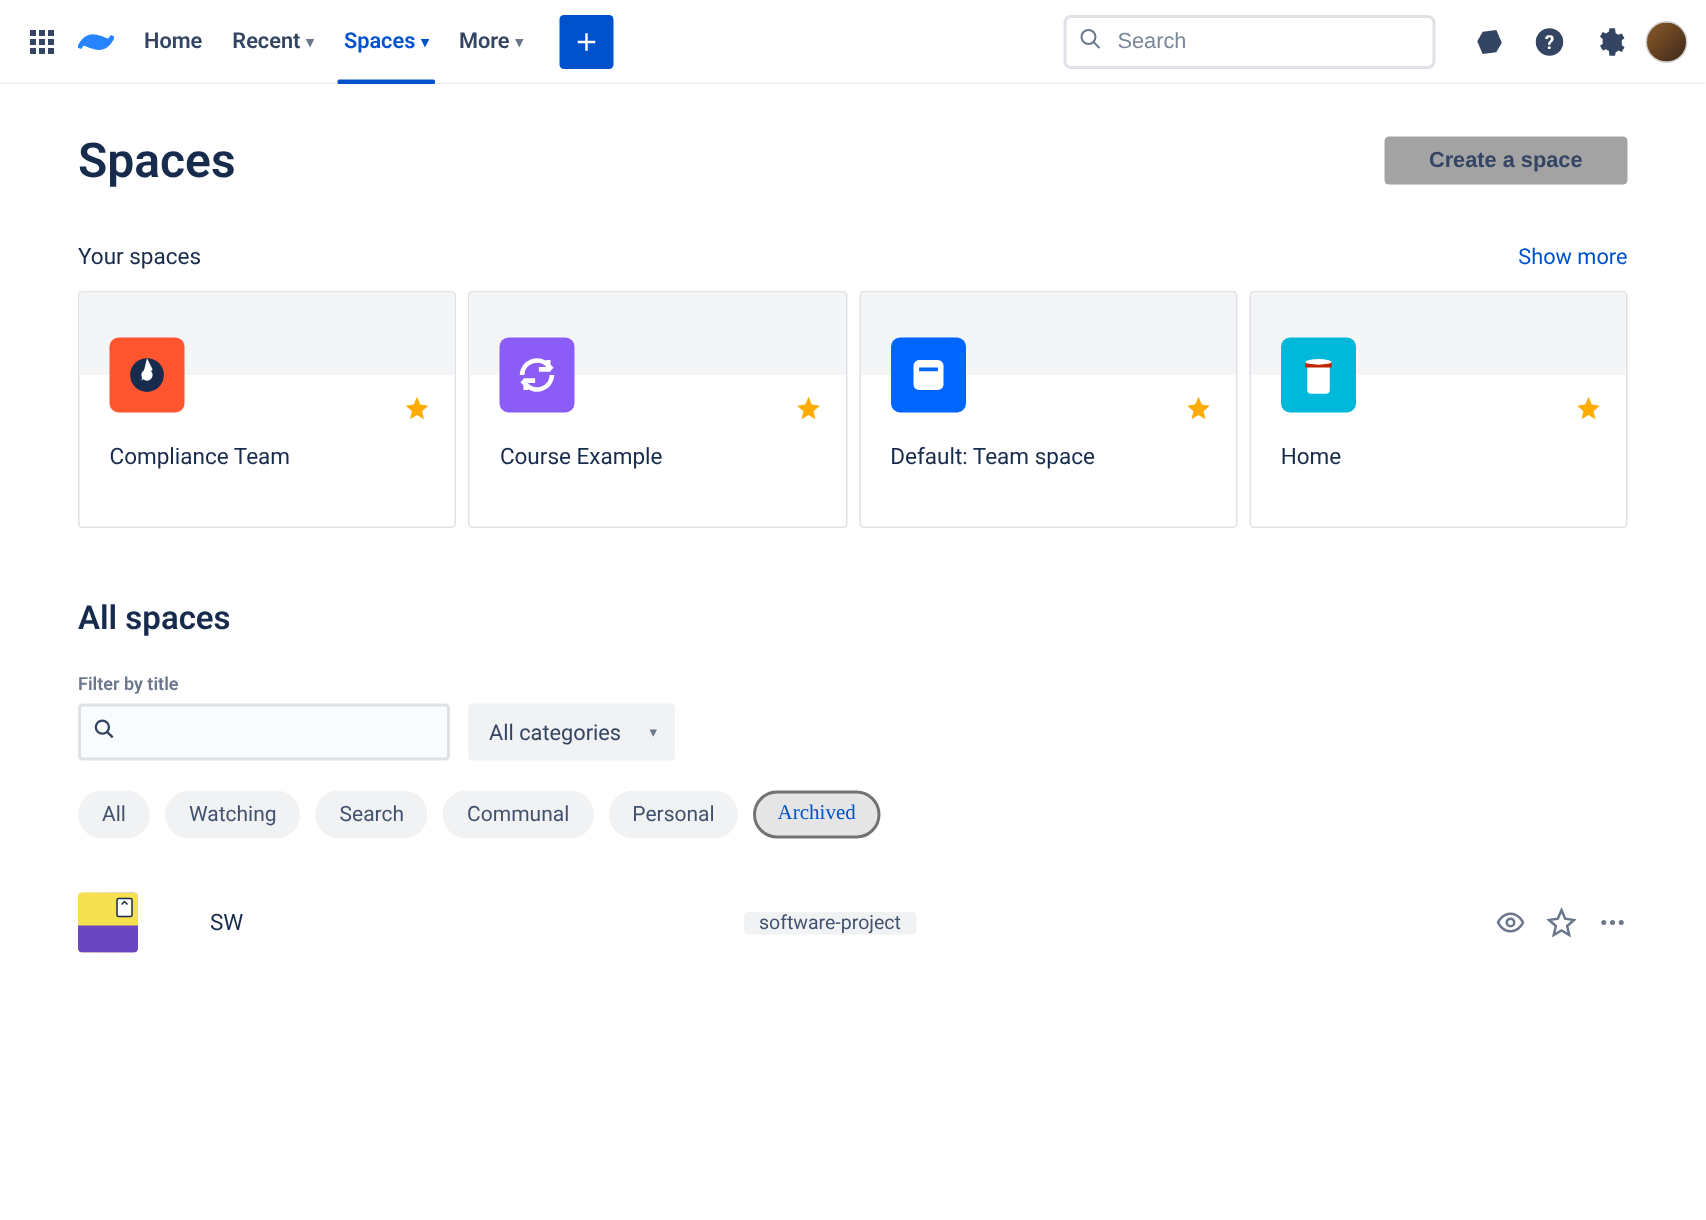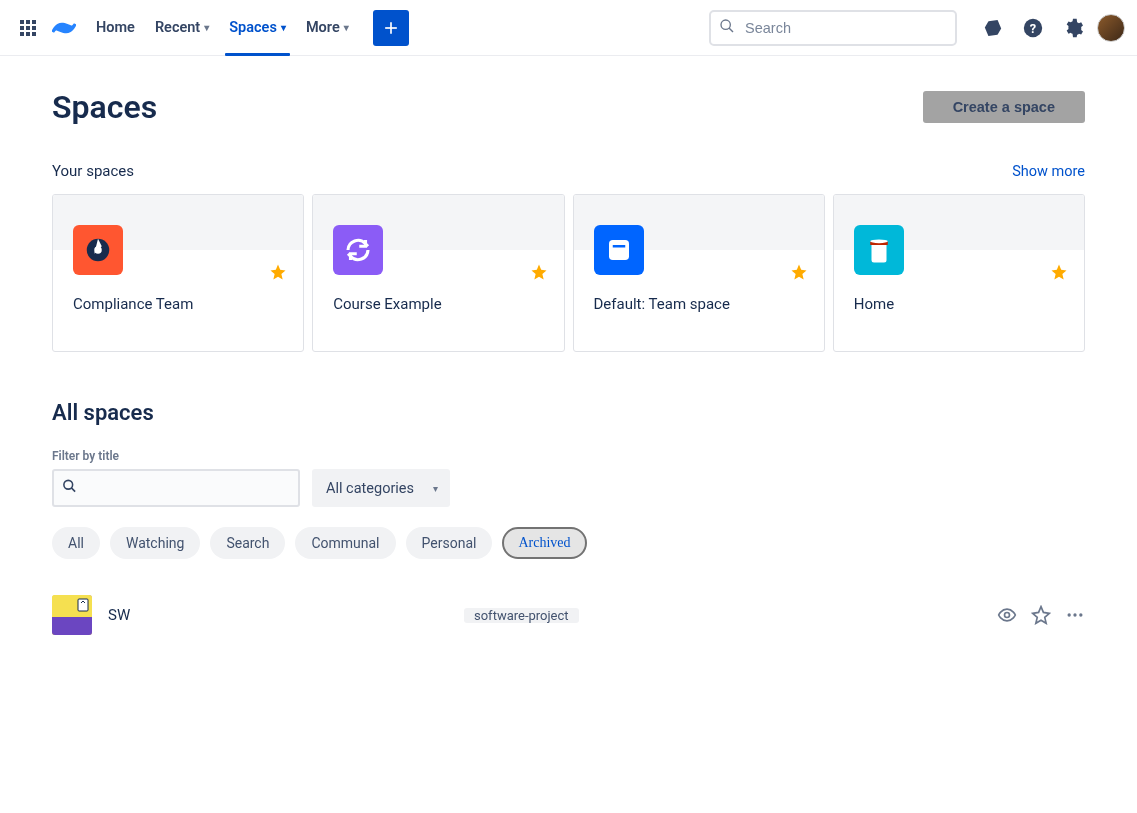--- a/index.html
+++ b/index.html
@@ -53,21 +53,21 @@
 .filter-ico { position: absolute; left: 10px; top: 50%; transform: translateY(-50%); color: #344563; }
 .category-select { height: 38px; background: #f1f2f4; border: none; border-radius: 3px; padding: 0 36px 0 14px; font-size: 14.5px; color: #344563; cursor: pointer; position: relative; display: flex; align-items: center; }
 .category-select .chevron { position: absolute; right: 12px; }
 
 .pills { display: flex; gap: 10px; margin-bottom: 28px; }
 .pill { padding: 6px 14px; background: #f1f2f4; border: 2px solid transparent; border-radius: 18px; font-size: 14px; color: #42526e; cursor: pointer; }
 .pill.active { background: #e5e5e5; border: 2px solid #737373; color: #0052CC; font-family: Liberation Serif, serif; }
 
 .space-row { display: flex; align-items: center; padding: 8px 0; gap: 16px; }
 .space-row-icon { width: 40px; height: 40px; border-radius: 3px; background: linear-gradient(135deg,#f5e050,#8b5cf6); display: flex; align-items: center; justify-content: center; position: relative; overflow: hidden; }
-.space-row-name { flex: 0 0 340px; font-size: 15px; color: #172B4D; }
+.space-row-name { flex: 0 0 340px; font-size: 15px; color: #172B4D; margin-left: 32px; }
 .space-row-tag { background: #f1f2f4; padding: 0 10px; border-radius: 3px; font-size: 13px; color: #42526e; }
 .space-row-spacer { flex: 1; }
 .space-row-actions { display: flex; gap: 14px; color: #6b778c; }
 .row-action { cursor: pointer; display: flex; align-items: center; }
 </style>
 </head>
 <body>
 
 <div class="topnav">
   <div class="app-switcher">

